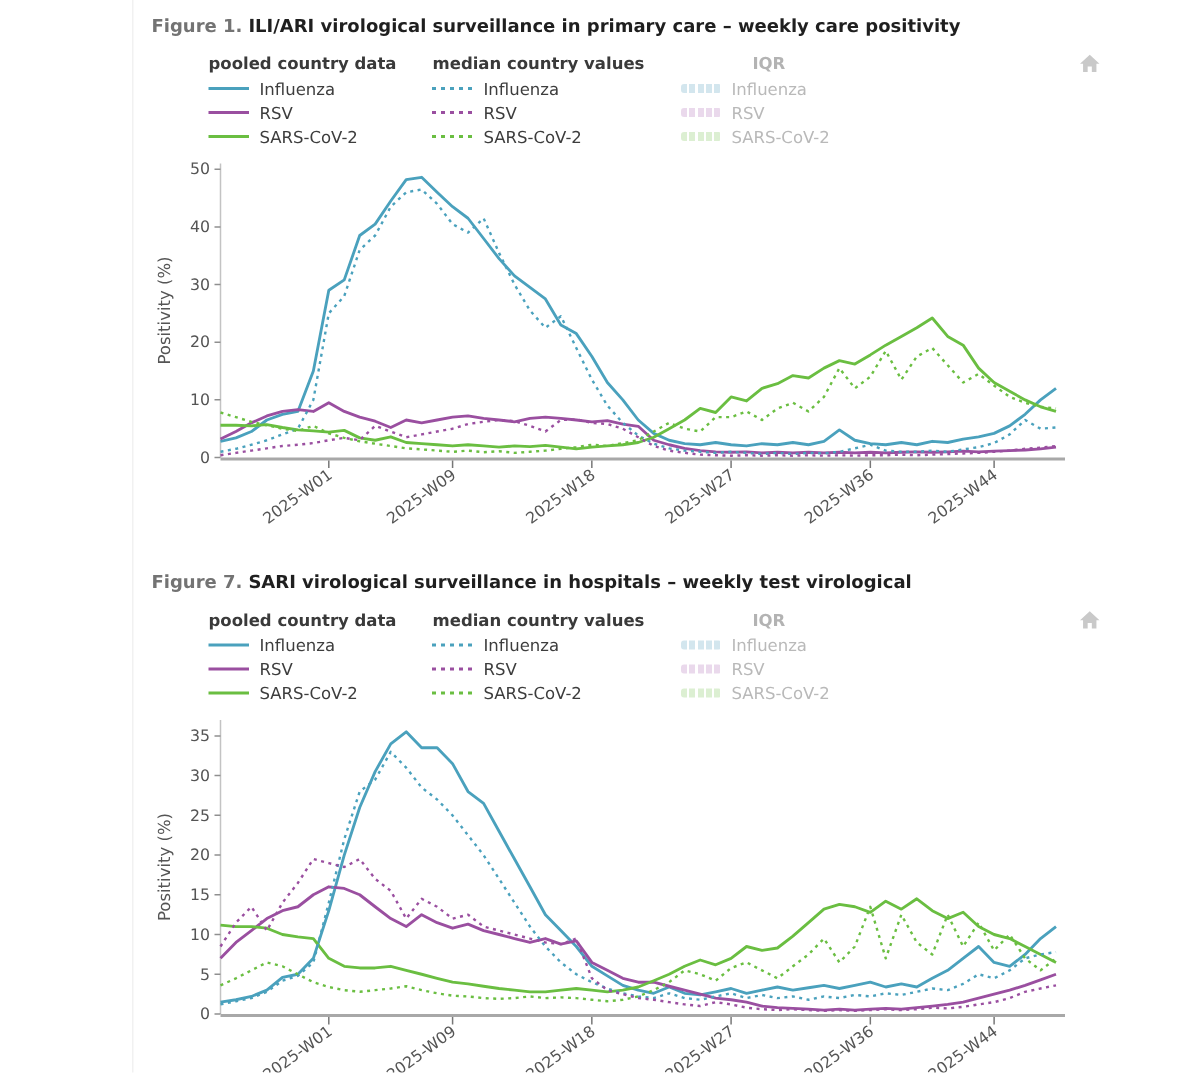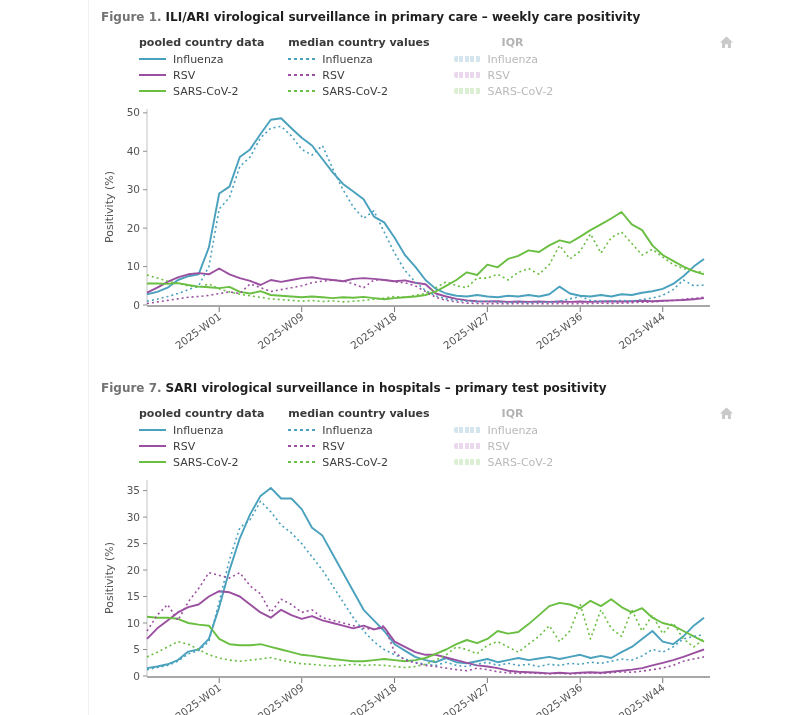--- a/index.html
+++ b/index.html
@@ -125,21 +125,21 @@
           <polyline points="46.0,189.7 56.3,184.7 66.6,178.9 76.9,174.3 87.3,171.3 97.6,170.1 107.9,171.3 118.2,165.5 128.5,171.3 138.8,175.1 149.1,177.8 159.5,182.0 169.8,177.0 180.1,178.9 190.4,177.0 200.7,175.1 211.0,174.3 221.4,175.9 231.7,177.0 242.0,178.2 252.3,175.9 262.6,175.1 272.9,175.9 283.2,177.0 293.6,178.2 303.9,177.4 314.2,179.7 324.5,181.2 334.8,190.5 345.1,193.5 355.4,195.9 365.8,197.4 376.1,198.2 386.4,198.5 396.7,198.2 407.0,198.9 417.3,198.5 427.6,198.9 438.0,198.5 448.3,198.9 458.6,198.5 468.9,198.9 479.2,198.5 489.5,198.9 499.9,198.5 510.2,198.2 520.5,198.5 530.8,198.2 541.1,197.8 551.4,198.2 561.7,197.8 572.1,197.4 582.4,197.0 592.7,196.2 603.0,195.1" stroke="#9a4fa0" stroke-width="1.9"></polyline>
           <polyline points="46.0,180.5 56.3,180.5 66.6,180.9 76.9,180.1 87.3,182.0 97.6,183.6 107.9,184.3 118.2,185.1 128.5,183.9 138.8,188.9 149.1,190.5 159.5,188.2 169.8,192.0 180.1,192.8 190.4,193.5 200.7,194.3 211.0,193.5 221.4,194.3 231.7,195.1 242.0,194.3 252.3,194.7 262.6,193.9 272.9,195.1 283.2,196.2 293.6,195.1 303.9,194.3 314.2,193.5 324.5,192.0 334.8,188.5 345.1,182.8 355.4,177.0 365.8,169.3 376.1,172.0 386.4,161.6 396.7,164.3 407.0,155.9 417.3,152.8 427.6,147.4 438.0,149.0 448.3,142.4 458.6,137.4 468.9,139.7 479.2,133.6 489.5,127.1 499.9,121.3 510.2,115.5 520.5,109.0 530.8,121.3 541.1,127.1 551.4,142.4 561.7,152.0 572.1,157.8 582.4,163.6 592.7,168.2 603.0,171.3" stroke="#6abe41" stroke-width="1.9"></polyline>
           <polyline points="46.0,198.2 56.3,196.2 66.6,193.5 76.9,190.5 87.3,186.6 97.6,182.8 107.9,163.6 118.2,105.9 128.5,94.4 138.8,63.6 149.1,54.0 159.5,34.8 169.8,25.2 180.1,23.3 190.4,32.9 200.7,46.4 211.0,52.1 221.4,42.5 231.7,65.6 242.0,86.7 252.3,104.0 262.6,115.5 272.9,107.8 283.2,129.0 293.6,150.1 303.9,167.4 314.2,178.9 324.5,187.4 334.8,192.8 345.1,195.9 355.4,197.4 365.8,198.2 376.1,198.9 386.4,198.2 396.7,198.9 407.0,199.7 417.3,198.9 427.6,199.7 438.0,198.9 448.3,199.3 458.6,198.2 468.9,195.9 479.2,193.5 489.5,197.4 499.9,198.2 510.2,198.2 520.5,197.4 530.8,198.2 541.1,196.6 551.4,195.1 561.7,192.4 572.1,186.6 582.4,177.0 592.7,182.8 603.0,182.0" stroke="#4aa1bd" stroke-width="1.6" stroke-dasharray="2 3"></polyline>
           <polyline points="46.0,200.5 56.3,198.9 66.6,197.4 76.9,195.9 87.3,194.3 97.6,193.5 107.9,192.4 118.2,190.5 128.5,188.9 138.8,190.5 149.1,180.9 159.5,184.7 169.8,188.5 180.1,186.6 190.4,184.7 200.7,182.8 211.0,179.7 221.4,178.2 231.7,177.0 242.0,177.8 252.3,180.9 262.6,184.7 272.9,177.0 283.2,176.6 293.6,178.9 303.9,179.7 314.2,182.8 324.5,188.5 334.8,194.3 345.1,197.4 355.4,198.9 365.8,200.1 376.1,200.5 386.4,200.8 396.7,200.5 407.0,200.8 417.3,200.5 427.6,200.8 438.0,200.5 448.3,200.8 458.6,200.5 468.9,200.8 479.2,200.5 489.5,200.5 499.9,200.1 510.2,200.5 520.5,200.1 530.8,199.7 541.1,199.3 551.4,198.9 561.7,198.2 572.1,197.4 582.4,196.2 592.7,195.5 603.0,194.3" stroke="#9a4fa0" stroke-width="1.6" stroke-dasharray="2 3"></polyline>
           <polyline points="46.0,172.0 56.3,175.1 66.6,178.2 76.9,180.5 87.3,182.8 97.6,184.3 107.9,180.9 118.2,185.9 128.5,188.9 138.8,191.2 149.1,192.8 159.5,194.3 169.8,195.9 180.1,196.6 190.4,197.4 200.7,198.2 211.0,197.4 221.4,198.5 231.7,197.8 242.0,198.9 252.3,198.2 262.6,197.4 272.9,196.2 283.2,195.1 293.6,193.5 303.9,194.3 314.2,192.4 324.5,190.5 334.8,184.7 345.1,178.9 355.4,182.8 365.8,184.7 376.1,175.1 386.4,175.1 396.7,171.3 407.0,177.0 417.3,169.3 427.6,165.5 438.0,171.3 448.3,161.6 458.6,142.4 468.9,155.9 479.2,148.2 489.5,130.9 499.9,150.1 510.2,134.7 520.5,129.0 530.8,140.5 541.1,152.0 551.4,146.3 561.7,154.0 572.1,161.6 582.4,165.5 592.7,168.2 603.0,169.3" stroke="#6abe41" stroke-width="1.6" stroke-dasharray="2 3"></polyline>
         </g>
       </svg>
   </div>
 
   <div class="fig-title second">
-    <span class="fig-label">Figure 7.</span><span>SARI virological surveillance in hospitals – primary test positivity</span>
+    <span class="fig-label">Figure 7.</span><span>SARI virological surveillance in hospitals – weekly test virological</span>
   </div>
 
   <div class="panel">
     <div class="legend">
         <div class="lg-group">
           <div class="lg-head">pooled country data</div>
           <div class="lg-item">
             <span class="sw-solid" style="background: rgb(74, 161, 189);"></span>
             <span class="lg-label">Influenza</span>
           </div>

